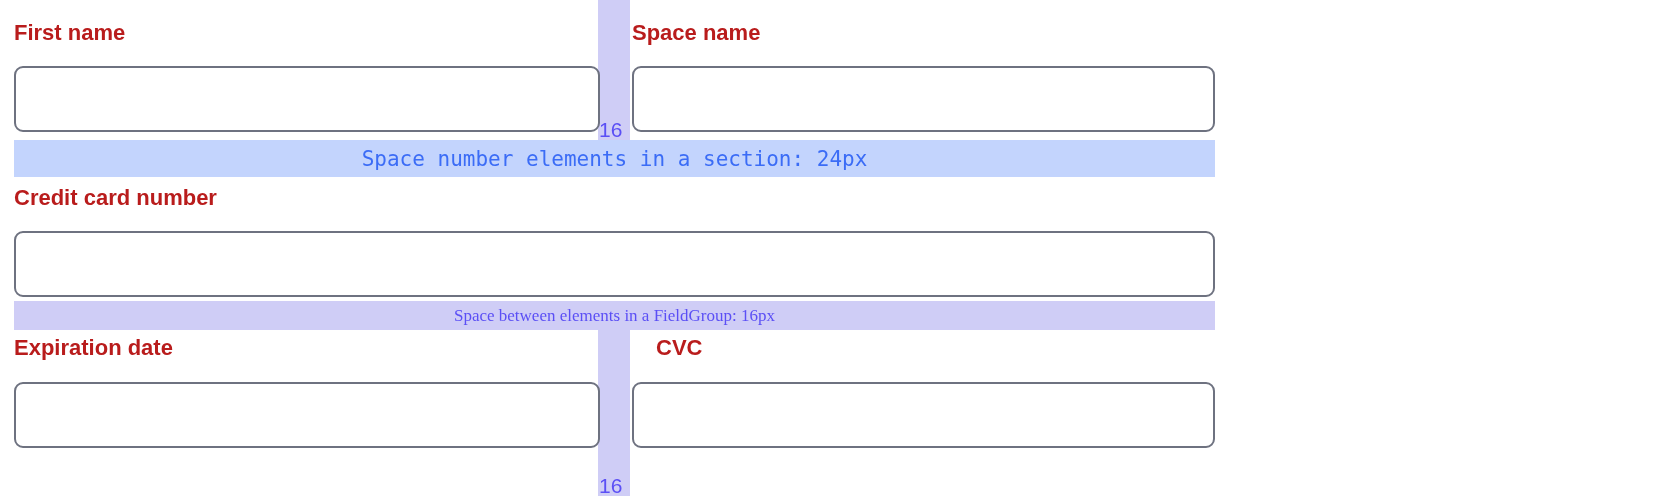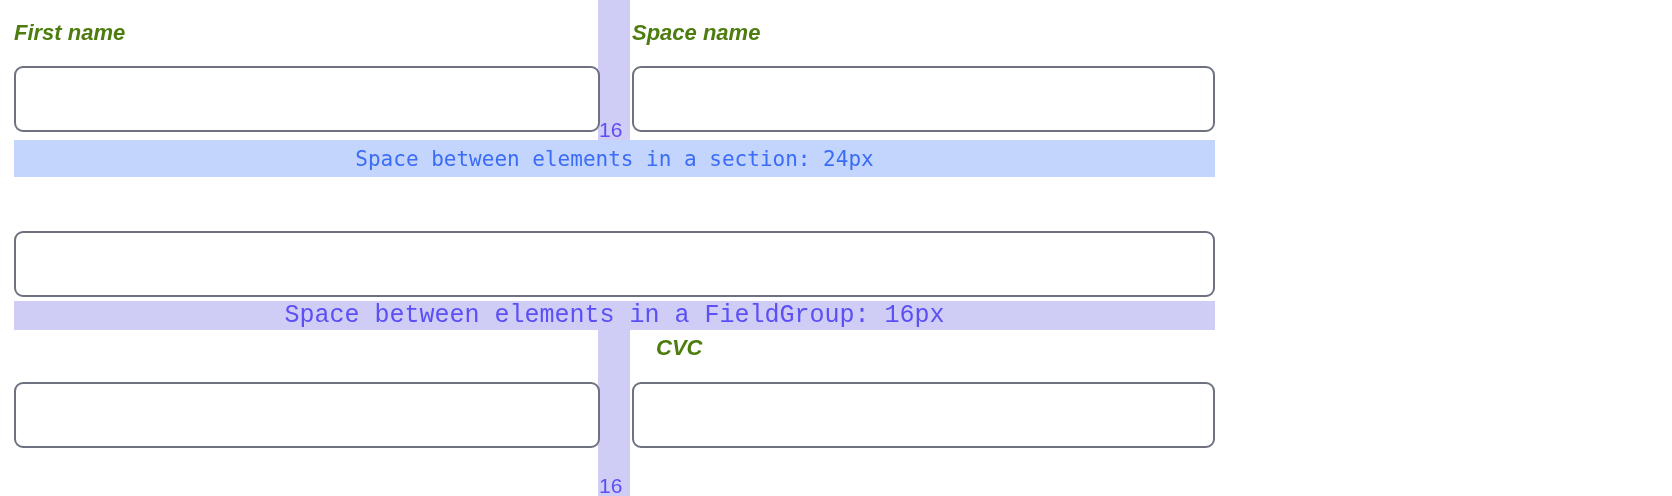--- a/index.html
+++ b/index.html
@@ -17,24 +17,23 @@
     width: 1672px;
     height: 496px;
     background: #ffffff;
   }
 
   
   .field-label {
     font-family: "Liberation Sans", sans-serif;
     font-size: 22px;
     font-weight: 700;
-    color: #4d7c0f;
+    color: #b91c1c;
     line-height: 26px;
     white-space: nowrap;
-    font-style: italic;
   }
 
   
   .input-box {
     border: 2px solid #6e7280;
     border-radius: 9px;
     background: #ffffff;
     height: 66px;
     width: 100%;
     font-family: "Liberation Sans", sans-serif;
@@ -78,22 +77,22 @@
     background: #cfcdf6;
     height: 29px;
   }
   .space-bar.section .space-text {
     font-family: "DejaVu Sans Mono", "Liberation Mono", monospace;
     font-size: 21px;
     color: #3b6cf6;
     white-space: nowrap;
   }
   .space-bar.fieldgroup .space-text {
-    font-family: Liberation Mono, monospace;
-    font-size: 25px;
+    font-family: Liberation Serif, serif;
+    font-size: 17px;
     color: #5b4ff5;
     white-space: nowrap;
   }
 
   
   .abs { position: absolute; }
 
   
   .lbl-first   { left: 14px;  top: 20px; }
   .lbl-last    { left: 632px; top: 20px; }
@@ -129,34 +128,36 @@
 
   <div class="abs field-label lbl-first">First name</div>
 
   <input class="abs input-box inp-first" type="text" placeholder="" style="">
 
   <div class="abs field-label lbl-last">Space name</div>
 
   <input class="abs input-box inp-last" type="text" placeholder="" style="">
 
   <div class="space-bar section bar-section">
-    <span class="space-text">Space between elements in a section: 24px</span>
+    <span class="space-text">Space number elements in a section: 24px</span>
   </div>
 
+  <div class="abs field-label lbl-credit">Credit card number</div>
 
   <input class="abs input-box inp-credit" type="text" placeholder="" style="">
 
   <div class="space-bar fieldgroup bar-group">
     <span class="space-text">Space between elements in a FieldGroup: 16px</span>
   </div>
 
   <div class="abs gap-col gap-row3">
     <span class="gap-num">16</span>
   </div>
 
+  <div class="abs field-label lbl-exp">Expiration date</div>
 
   <input class="abs input-box inp-exp" type="text" placeholder="" style="">
 
   <div class="abs field-label lbl-cvc">CVC</div>
 
   <input class="abs input-box inp-cvc" type="text" placeholder="" style="">
 
 </div>
 
 </body></html>

